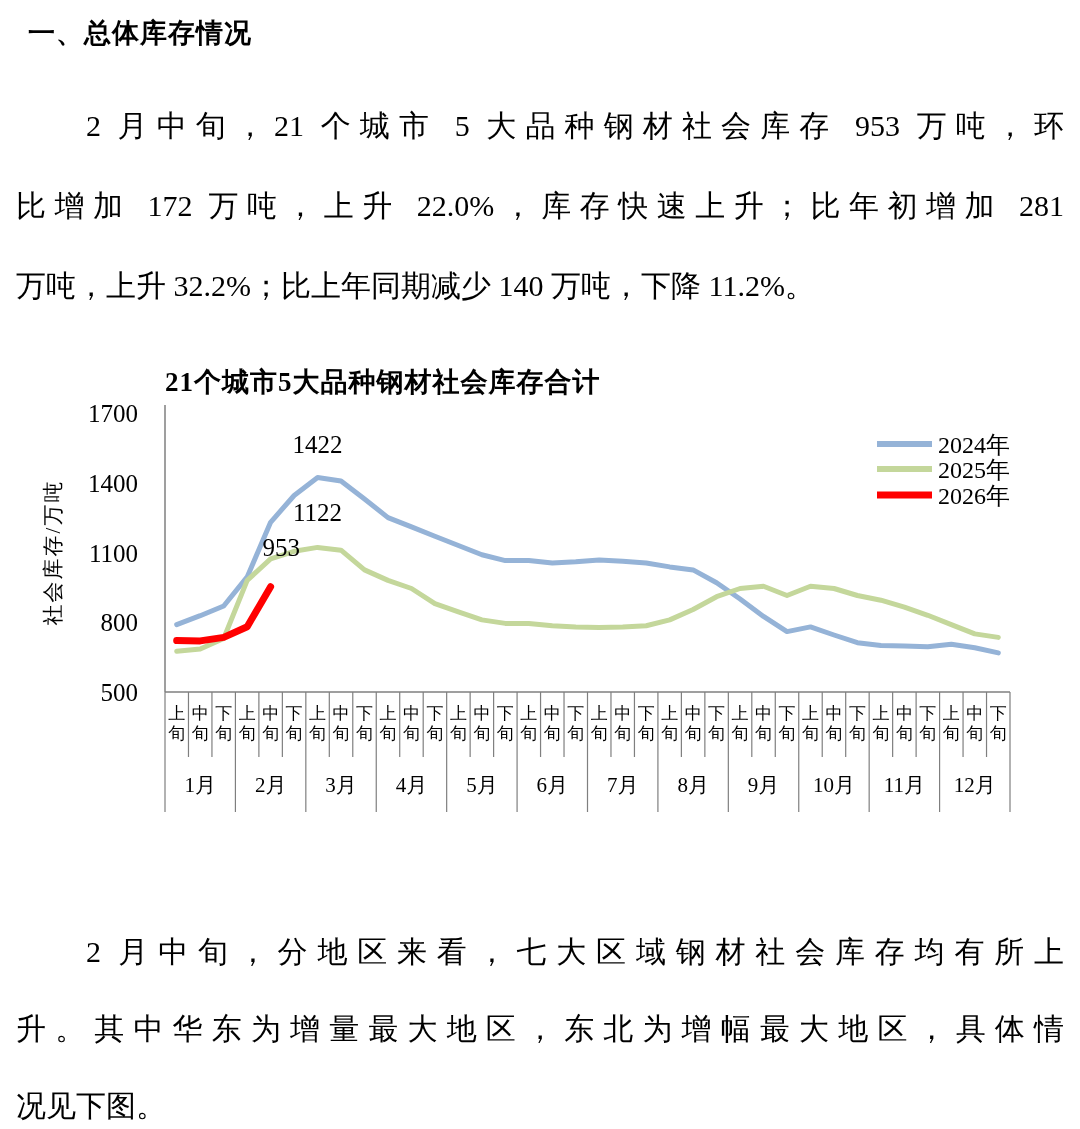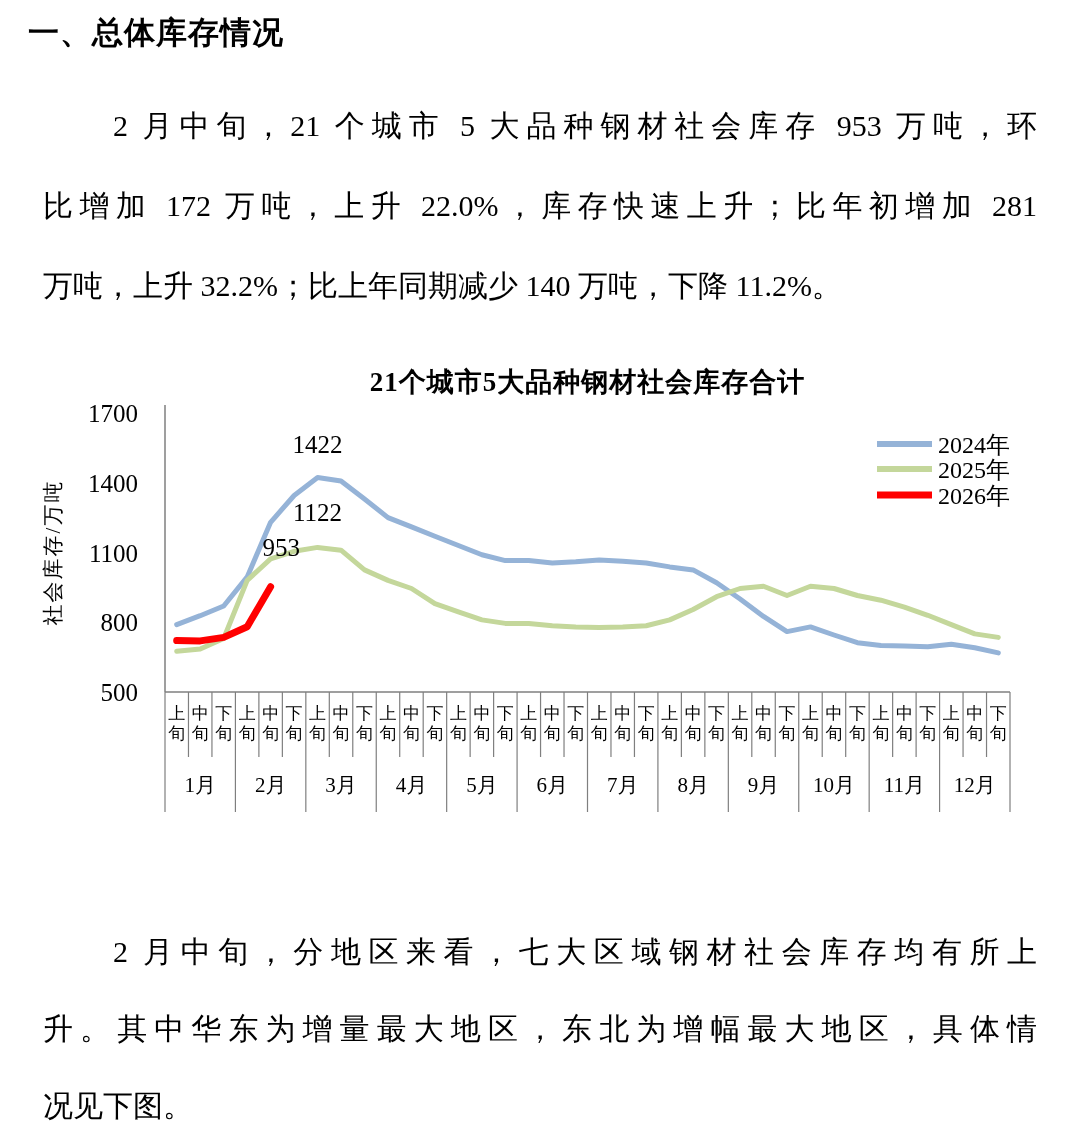--- a/index.html
+++ b/index.html
@@ -2,32 +2,32 @@
 <html><head>
 <meta charset="utf-8">
 <style>
   html,body{margin:0;padding:0;}
   body{
     width:1080px;height:1129px;background:#ffffff;color:#000;
     font-family:"Liberation Serif","DejaVu Serif",serif;
     overflow:hidden;position:relative;
   }
   h1{
-    font-size:31px;font-weight:bold;line-height:42px;
+    font-size:27px;font-weight:bold;line-height:42px;
     margin:12px 0 0 28px;letter-spacing:1px;
   }
-  .para{margin:0 43px;font-size:30px;line-height:80px;}
+  .para{margin:0 16px;font-size:30px;line-height:80px;}
   .para .pline{text-align:justify;text-align-last:justify;white-space:normal;}
   .para .pfirst{text-indent:70px;}
   .para .plast{text-align-last:left;}
   .para1{margin-top:32px;}
   .para2{margin-top:97px;line-height:77px;}
   .chart{position:relative;width:1000px;height:460px;margin:30px 0 0 30px;}
   .chart-title{
-    position:absolute;top:8px;left:135px;width:845px;text-align:center;
+    position:absolute;top:8px;left:135px;width:845px;
     font-size:27px;font-weight:bold;letter-spacing:1px;
   }
   .chart svg{position:absolute;top:0;left:0;}
   svg text{font-family:"Liberation Serif","DejaVu Serif",serif;fill:#000;}
 </style>
 </head>
 <body>
 
 <div class="page">
 

